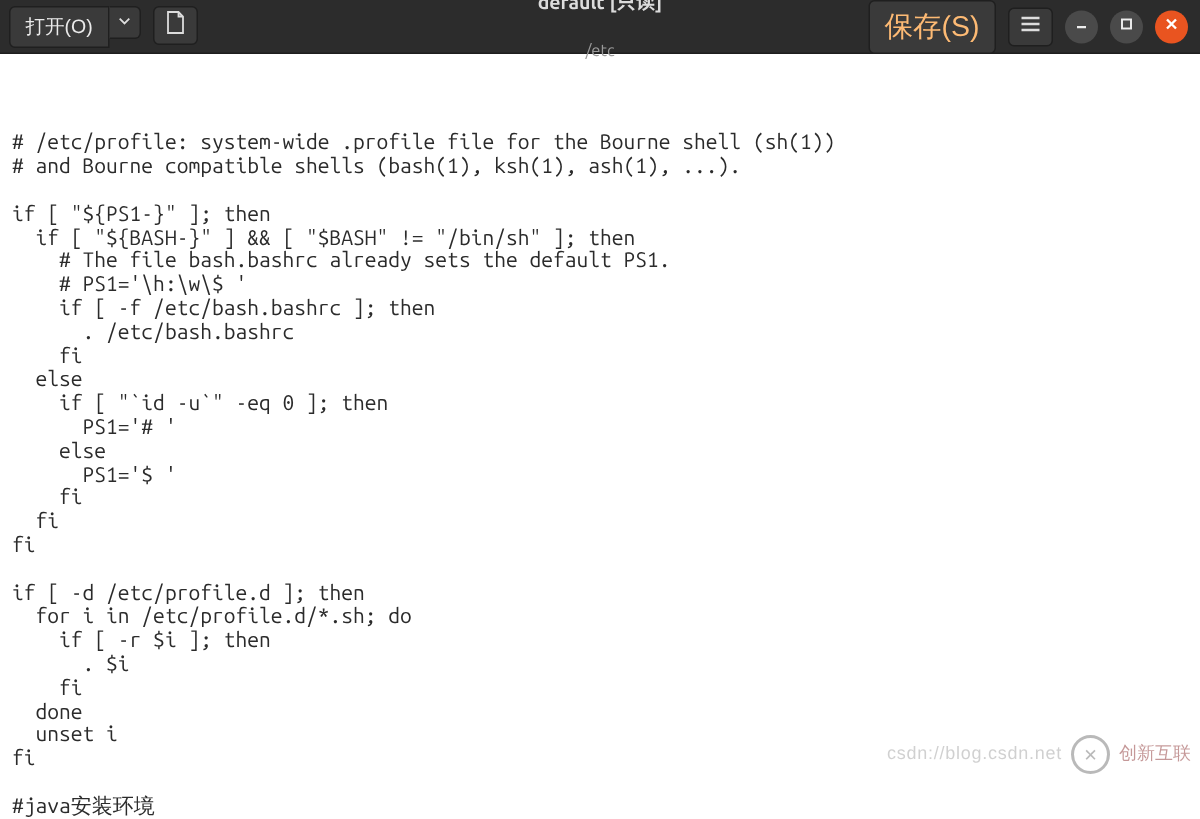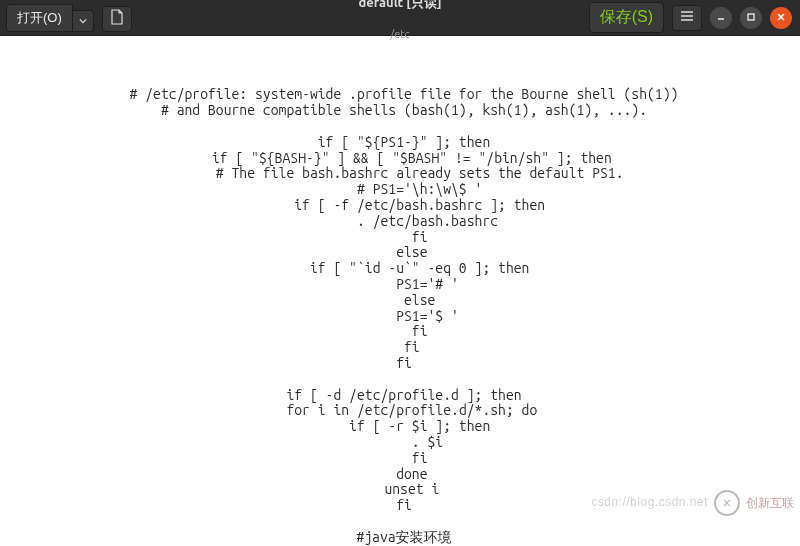--- a/index.html
+++ b/index.html
@@ -9,21 +9,21 @@
   .titlebar {
     height: 36px;
     background: #2c2c2c;
     display: flex;
     align-items: center;
     color: #d6d6d6;
     font-size: 13px;
     position: relative;
     border-bottom: 1px solid #1e1e1e;
   }
-  .tb-left { display: flex; align-items: flex-end; gap: 0; padding-left: 6px; }
+  .tb-left { display: flex; align-items: flex-start; gap: 0; padding-left: 6px; }
   .open-btn {
     background: #3a3a3a;
     border: 1px solid #1f1f1f;
     border-radius: 4px 0 0 4px;
     color: #eaeaea;
     padding: 4px 10px;
     font-size: 13px;
     cursor: pointer;
   }
   .open-dd {
@@ -54,23 +54,23 @@
     text-align: center;
     line-height: 1.1;
   }
   .tb-title { font-weight: 600; color: #dcdcdc; font-size: 13px; }
   .tb-sub   { color: #9a9a9a; font-size: 11px; margin-top: 19px; }
   .tb-right { margin-left: auto; display: flex; align-items: center; gap: 8px; padding-right: 8px; }
   .save-btn {
     background: #3a3a3a;
     border: 1px solid #1f1f1f;
     border-radius: 4px;
-    color: #84cc16;
+    color: #fdba74;
     padding: 4px 10px;
-    font-size: 16px;
+    font-size: 19px;
     cursor: default;
   }
   .menu-btn {
     background: #3a3a3a;
     border: 1px solid #1f1f1f;
     border-radius: 4px;
     color: #eaeaea;
     width: 30px; height: 26px;
     display: flex; align-items: center; justify-content: center;
     cursor: pointer;
@@ -90,21 +90,20 @@
   
   .editor {
     font-family: "Ubuntu Mono", "DejaVu Sans Mono", monospace;
     font-size: 14px;
     line-height: 15.8px;
     color: #2b2b2b;
     padding: 4px 0 0 8px;
     white-space: pre;
     position: relative;
     height: 484px;
-    text-align: center;
   }
   .line { min-height: 15.8px; }
   
   
   .watermark {
     position: absolute;
     right: 6px; bottom: 4px;
     display: flex; align-items: center; gap: 6px;
     opacity: 0.45;
   }

